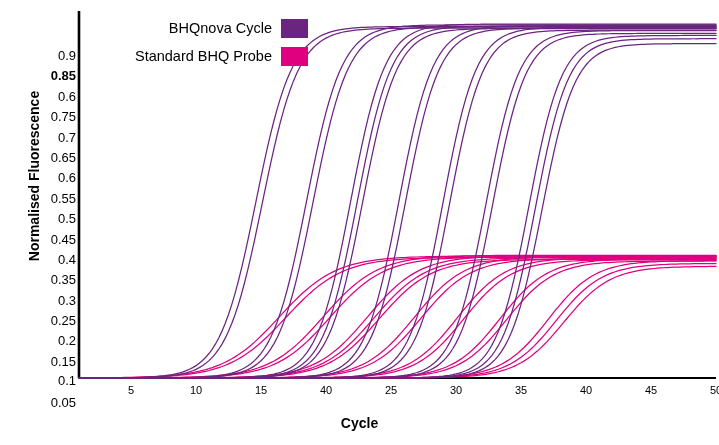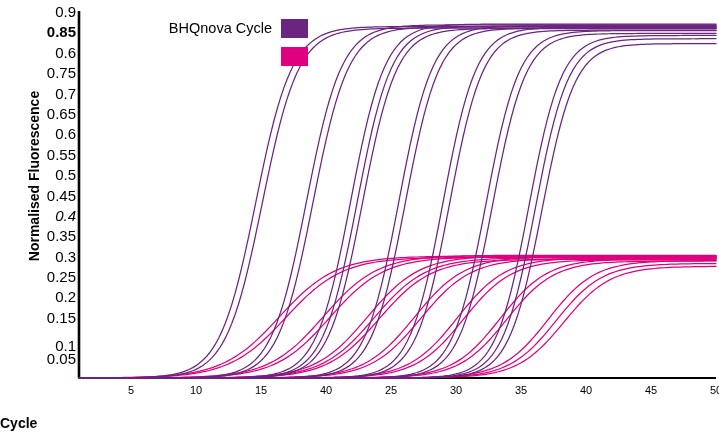--- a/index.html
+++ b/index.html
@@ -20,33 +20,35 @@
     text-align:center;
     font-size:14px;
     font-weight:bold;
     color:#000;
     letter-spacing:0px;
   }
   .xlabel{
     position:absolute;
     left:0; right:0;
     top:415px;
+    text-align:center;
     font-size:14px;
     font-weight:bold;
     color:#000;
   }
   .ytick{
     position:absolute;
     right:0;
     width:44px;
     text-align:right;
-    font-size:15px;
+    font-size:13px;
     color:#000;
     transform:translateY(-50%);
     white-space:nowrap;
+    margin-top:44px;
   }
   .ytick-wrap{position:absolute;left:28px;top:0;width:48px;height:445px;}
   .xtick{
     position:absolute;
     top:384px;
     font-size:11px;
     color:#000;
     transform:translateX(-50%);
     white-space:nowrap;
   }
@@ -77,27 +79,27 @@
 </style>
 </head>
 <body>
 
 <div id="chart-root">
 
   <div class="ylabel">Normalised Fluorescence</div>
 
   <div class="ytick-wrap">
       <div class="ytick" style="top: 357.611px;">0.05</div>
-      <div class="ytick" style="top: 345px;">0.1</div>
+      <div class="ytick" style="top: 336px;">0.1</div>
       <div class="ytick" style="top: 316.833px;">0.15</div>
       <div class="ytick" style="top: 296.444px;">0.2</div>
       <div class="ytick" style="top: 276.056px;">0.25</div>
       <div class="ytick" style="top: 255.667px;">0.3</div>
       <div class="ytick" style="top: 235.278px;">0.35</div>
-      <div class="ytick" style="top: 214.889px; font-style: italic;">0.4</div>
+      <div class="ytick" style="top: 214.889px;">0.4</div>
       <div class="ytick" style="top: 194.5px;">0.45</div>
       <div class="ytick" style="top: 174.111px;">0.5</div>
       <div class="ytick" style="top: 153.722px;">0.55</div>
       <div class="ytick" style="top: 133.333px;">0.6</div>
       <div class="ytick" style="top: 112.944px;">0.65</div>
       <div class="ytick" style="top: 92.5556px;">0.7</div>
       <div class="ytick" style="top: 72.1667px;">0.75</div>
       <div class="ytick" style="top: 51.7778px;">0.6</div>
       <div class="ytick" style="top: 31.3889px; font-weight: bold;">0.85</div>
       <div class="ytick" style="top: 11px;">0.9</div>
@@ -160,17 +162,18 @@
     </div>
 
   <div class="xlabel">Cycle</div>
 
   <div class="legend">
     <div class="legend-row">
       <span class="legend-label">BHQnova Cycle</span>
       <span class="swatch" id="sw0" style="background: rgb(107, 36, 128);"></span>
     </div>
     <div class="legend-row">
+      <span class="legend-label">Standard BHQ Probe</span>
       <span class="swatch" id="sw1" style="background: rgb(224, 0, 127);"></span>
     </div>
   </div>
 
 </div>
 
 </body></html>

